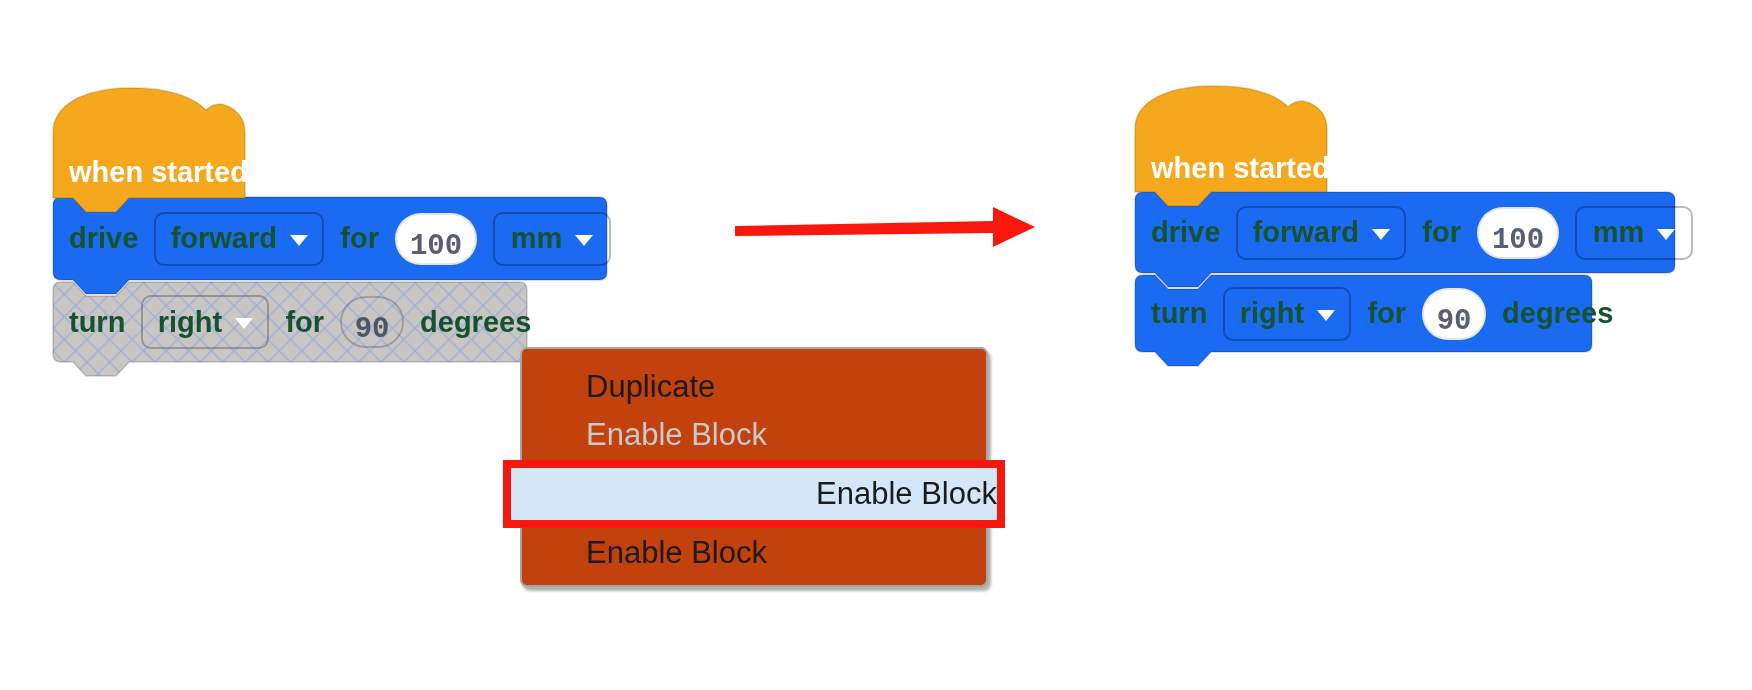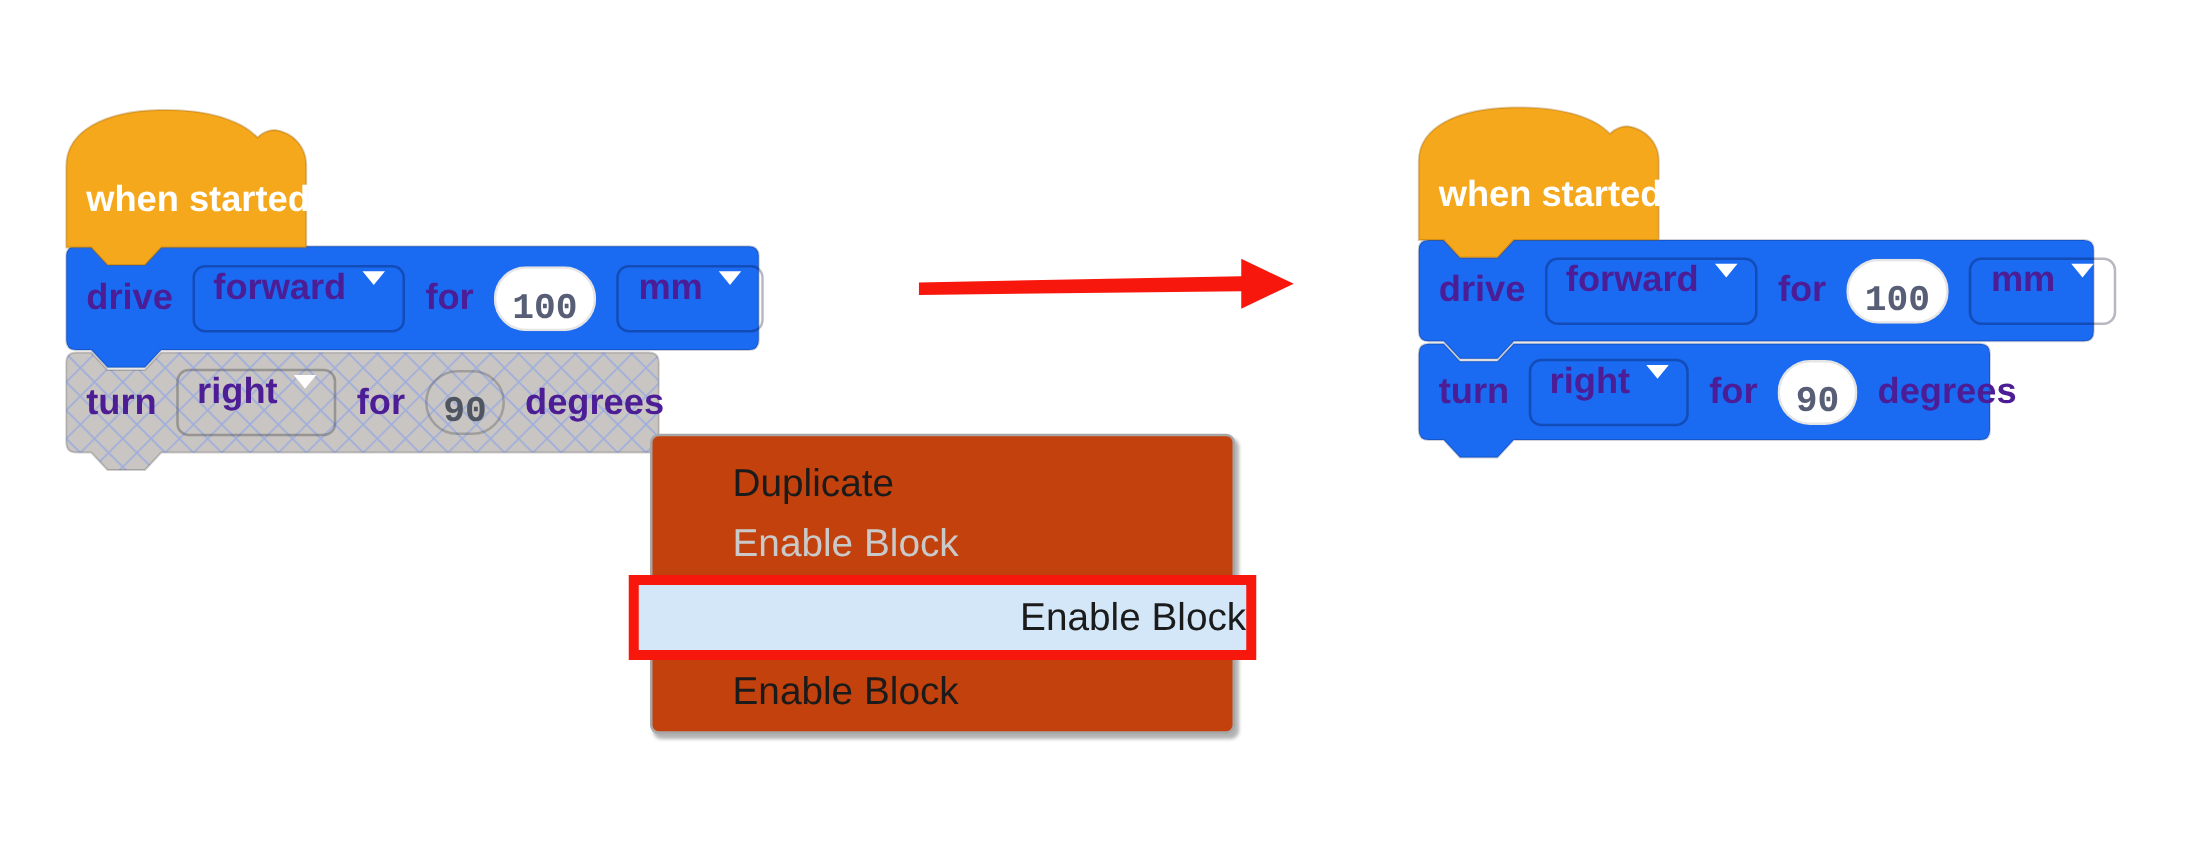--- a/index.html
+++ b/index.html
@@ -20,25 +20,25 @@
 
   
   .block{position:absolute;}
   .block svg{display:block;overflow:visible;}
   .fill-blue{fill:var(--block-blue);stroke:rgba(0,0,40,0.18);stroke-width:1.5;}
   .fill-orange{fill:var(--hat-orange);stroke:rgba(150,90,0,0.30);stroke-width:1.5;}
   .fill-hatch{stroke:rgba(0,0,0,0.18);stroke-width:1.5;}
 
   .row{position:absolute;left:0;top:0;width:100%;display:flex;align-items:center;
        padding:0 16px;gap:16px;}
-  .blabel{color:#4c1d95;font-size:29px;font-weight:700;white-space:nowrap;}
-  .hat-label{position:absolute;left:16px;color:#fff;font-size:29px;font-weight:700;white-space:nowrap;}
+  .blabel{color:#14532d;font-size:29px;font-weight:700;white-space:nowrap;}
+  .hat-label{position:absolute;left:16px;color:#fff;font-size:29px;font-weight:700;white-space:nowrap;margin-top:12px;}
 
   .dropdown{height:54px;border:2px solid rgba(0,0,40,0.28);border-radius:10px;
-            display:flex;align-items:flex-start;justify-content:center;gap:13px;flex:0 0 auto;}
+            display:flex;align-items:center;justify-content:center;gap:13px;flex:0 0 auto;}
   .caret{width:0;height:0;border-left:9px solid transparent;border-right:9px solid transparent;
          border-top:11px solid #ffffff;margin-top:3px;}
   .oval{height:52px;background:#ffffff;border:2px solid rgba(0,0,0,0.10);border-radius:28px;
         display:flex;align-items:flex-end;justify-content:center;flex:0 0 auto;font-family:Liberation Mono, monospace;}
   .oval span{color:var(--value-text);font-size:29px;font-weight:700;}
 
   
   .disabled .dropdown{border-color:rgba(70,70,70,0.38);}
   .disabled .oval{background:transparent;border-color:rgba(70,70,70,0.30);}
   .disabled .oval span{color:#4F5561;}

